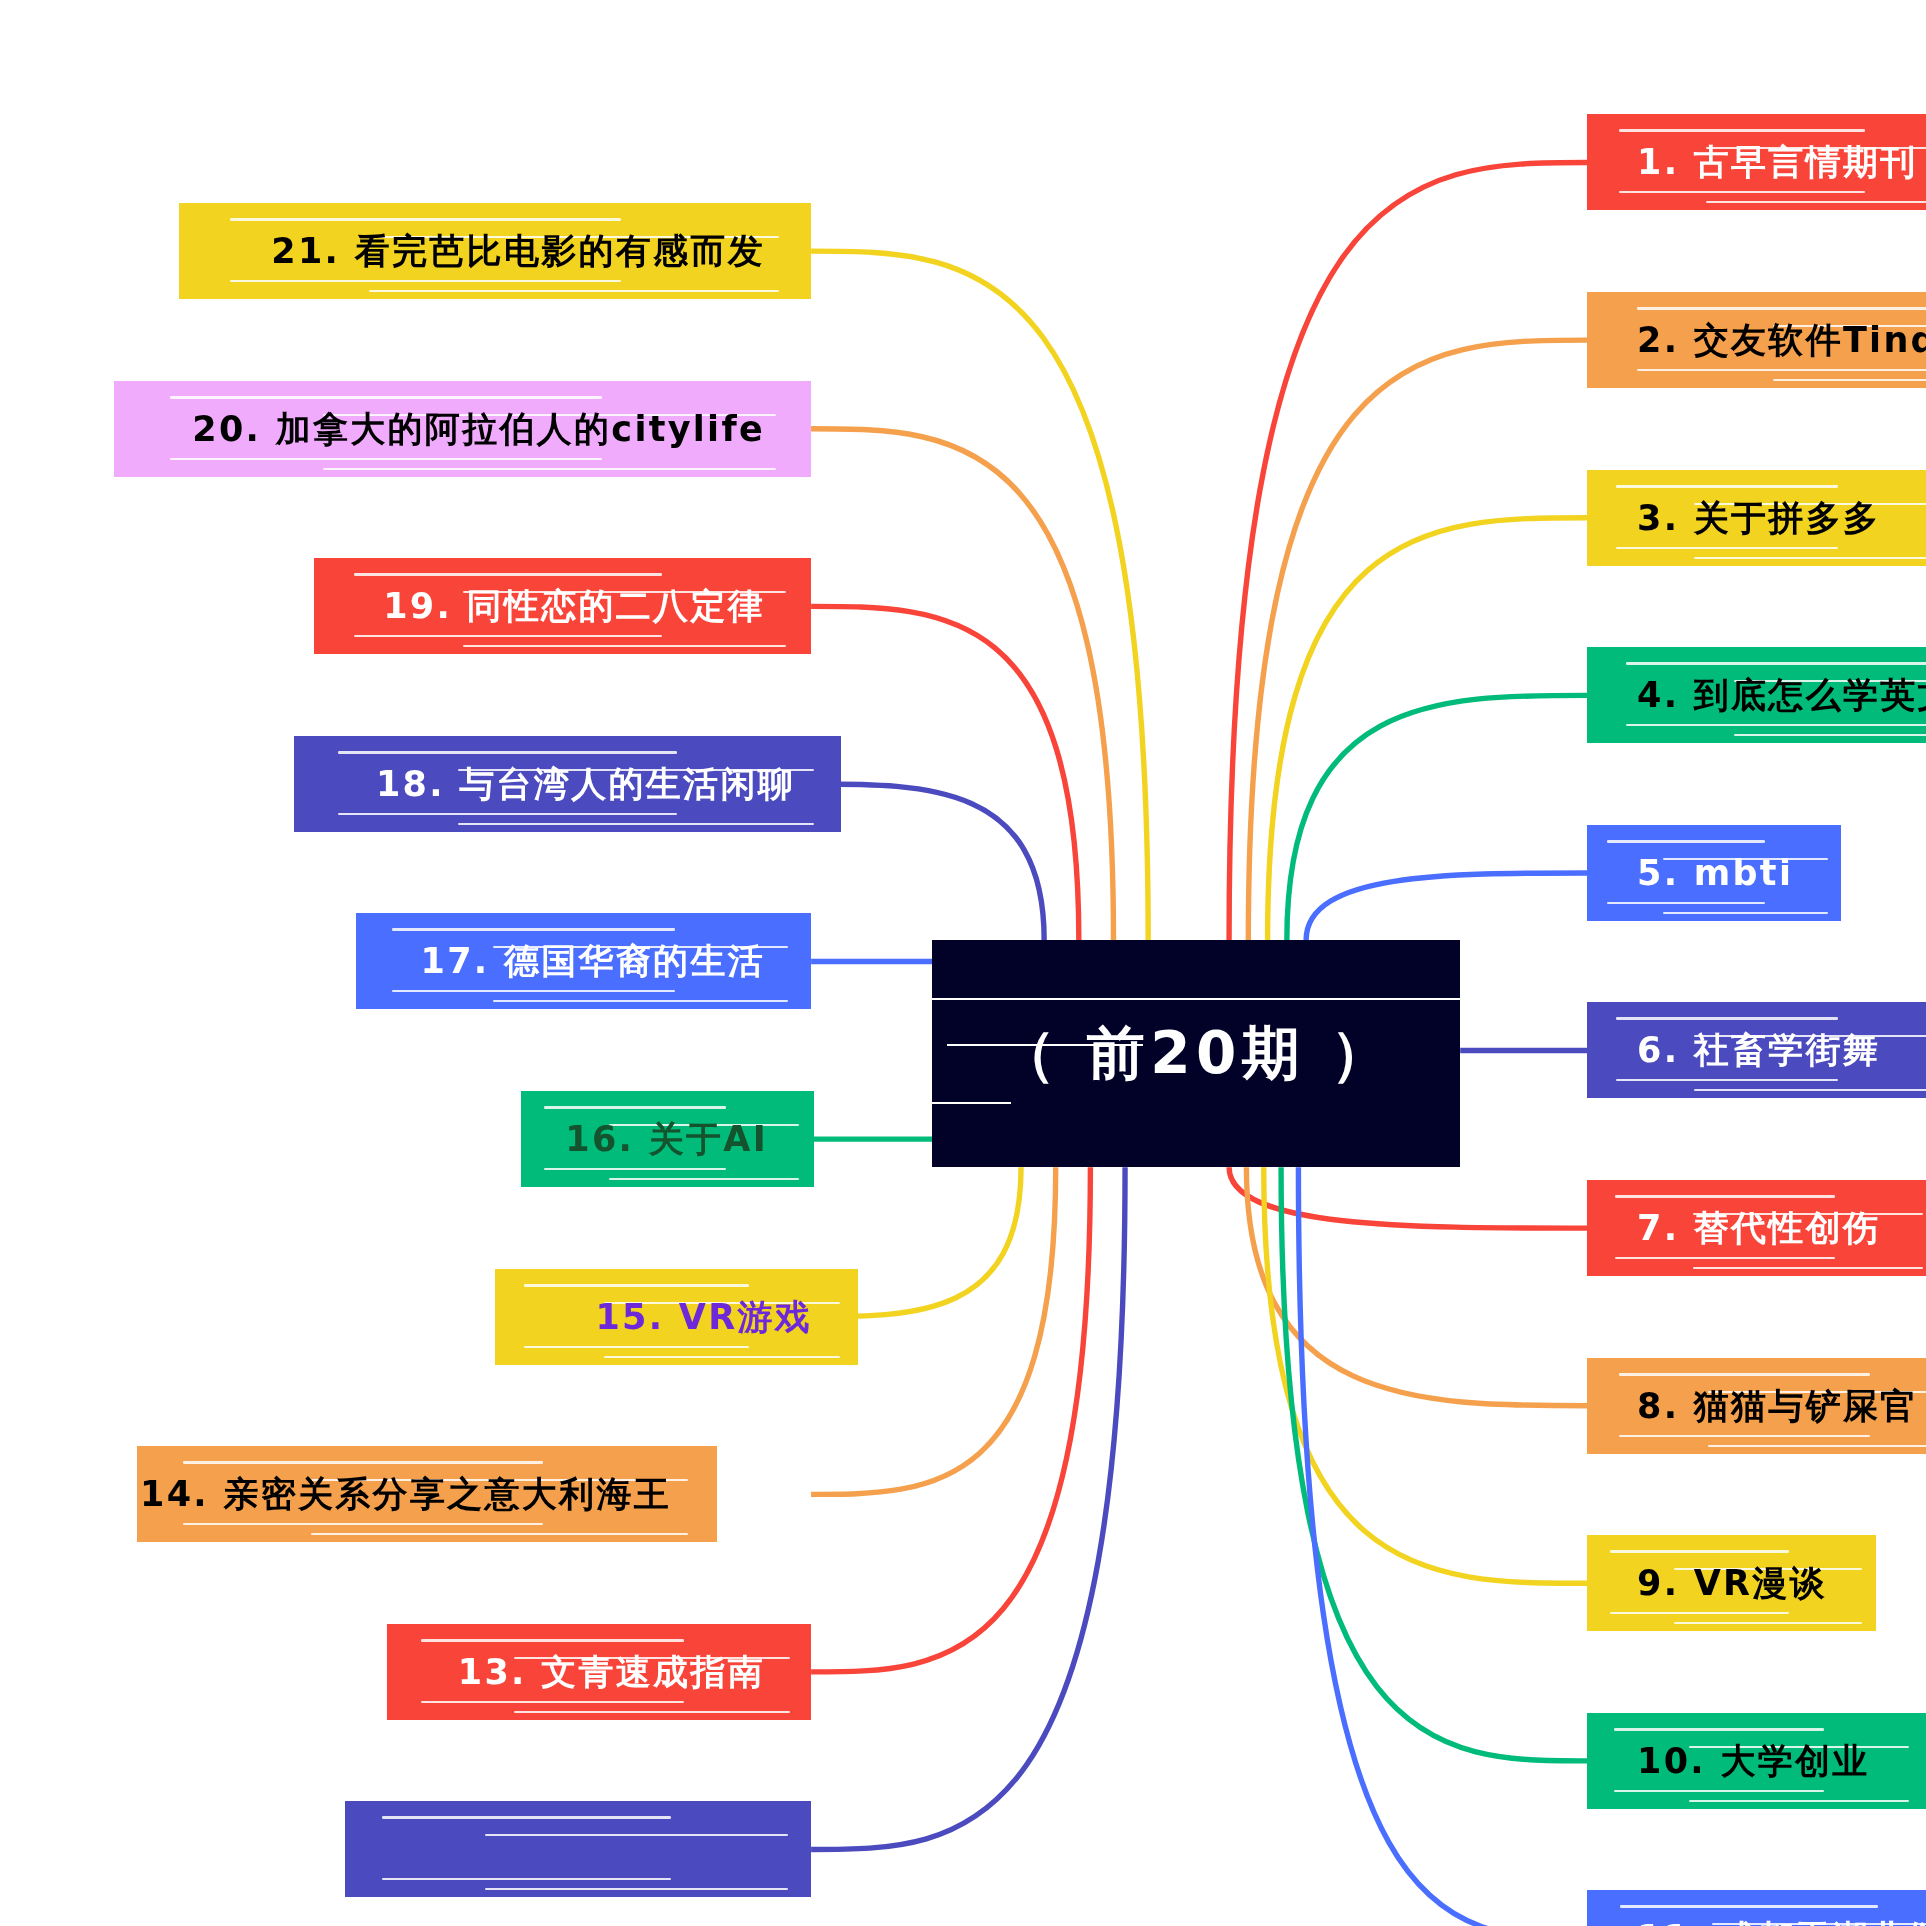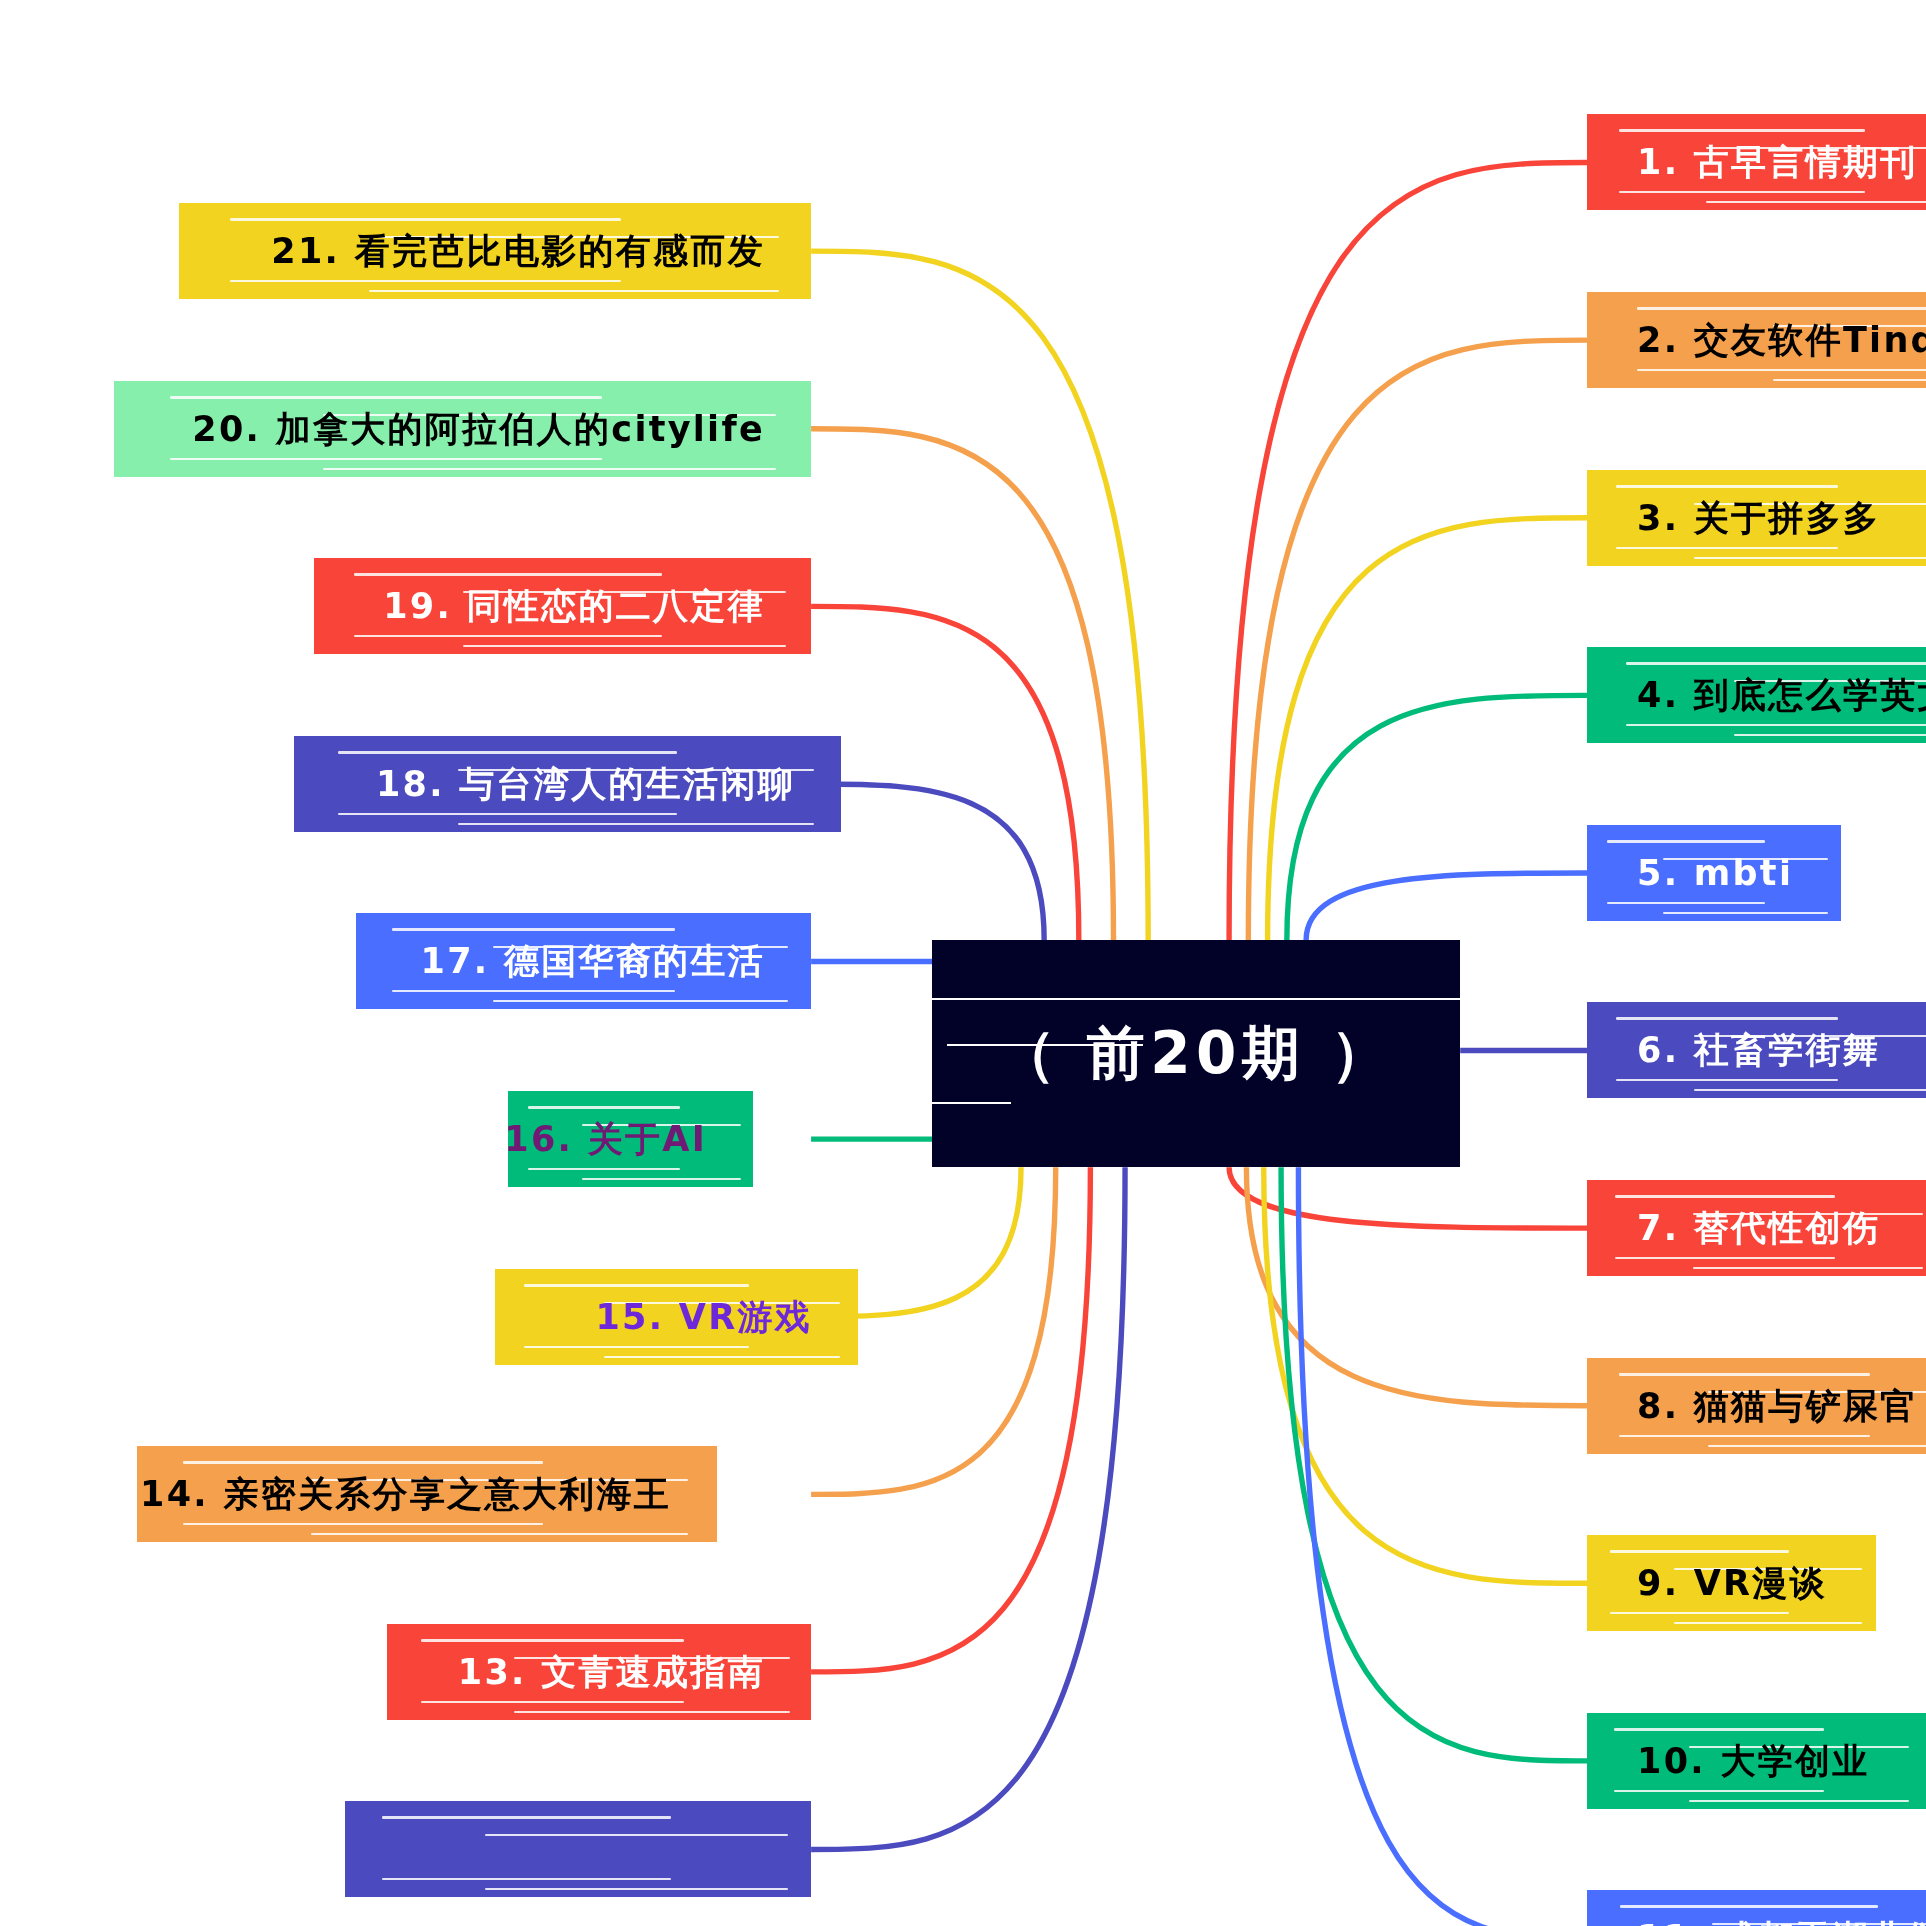--- a/index.html
+++ b/index.html
@@ -154,21 +154,21 @@
       </div>
       <div class="node left" style="left: 179px; top: 203px; width: 632px; background: rgb(242, 211, 32); color: rgb(0, 0, 0);">
         <div class="bg">
           <i style="top: 15.4px; left: 8%; right: 30%;"></i>
           <i style="top: 33px; left: 30%; right: 5%;"></i>
           <i style="top: 77px; left: 8%; right: 30%;"></i>
           <i style="top: 87px; left: 30%; right: 5%;"></i>
         </div>
         <span>21.  看完芭比电影的有感而发</span>
       </div>
-      <div class="node left" style="left: 114px; top: 381px; width: 697px; background: #86efac; color: rgb(0, 0, 0);">
+      <div class="node left" style="left: 114px; top: 381px; width: 697px; background: #f0abfc; color: rgb(0, 0, 0);">
         <div class="bg">
           <i style="top: 15.4px; left: 8%; right: 30%;"></i>
           <i style="top: 33px; left: 30%; right: 5%;"></i>
           <i style="top: 77px; left: 8%; right: 30%;"></i>
           <i style="top: 87px; left: 30%; right: 5%;"></i>
         </div>
         <span>20.  加拿大的阿拉伯人的citylife</span>
       </div>
       <div class="node left" style="left: 314px; top: 558px; width: 497px; background: rgb(249, 68, 58); color: rgb(255, 255, 255);">
         <div class="bg">
@@ -190,21 +190,21 @@
       </div>
       <div class="node left" style="left: 356px; top: 913px; width: 455px; background: rgb(74, 110, 255); color: rgb(255, 255, 255);">
         <div class="bg">
           <i style="top: 15.4px; left: 8%; right: 30%;"></i>
           <i style="top: 33px; left: 30%; right: 5%;"></i>
           <i style="top: 77px; left: 8%; right: 30%;"></i>
           <i style="top: 87px; left: 30%; right: 5%;"></i>
         </div>
         <span>17.  德国华裔的生活</span>
       </div>
-      <div class="node left" style="left: 508px; top: 1091px; width: 245px; background: rgb(0, 187, 122); color: #701a75;">
+      <div class="node left" style="left: 521px; top: 1091px; width: 293px; background: rgb(0, 187, 122); color: #14532d;">
         <div class="bg">
           <i style="top: 15.4px; left: 8%; right: 30%;"></i>
           <i style="top: 33px; left: 30%; right: 5%;"></i>
           <i style="top: 77px; left: 8%; right: 30%;"></i>
           <i style="top: 87px; left: 30%; right: 5%;"></i>
         </div>
         <span>16.  关于AI</span>
       </div>
       <div class="node left" style="left: 495px; top: 1269px; width: 363px; background: rgb(242, 211, 32); color: #6d28d9;">
         <div class="bg">

